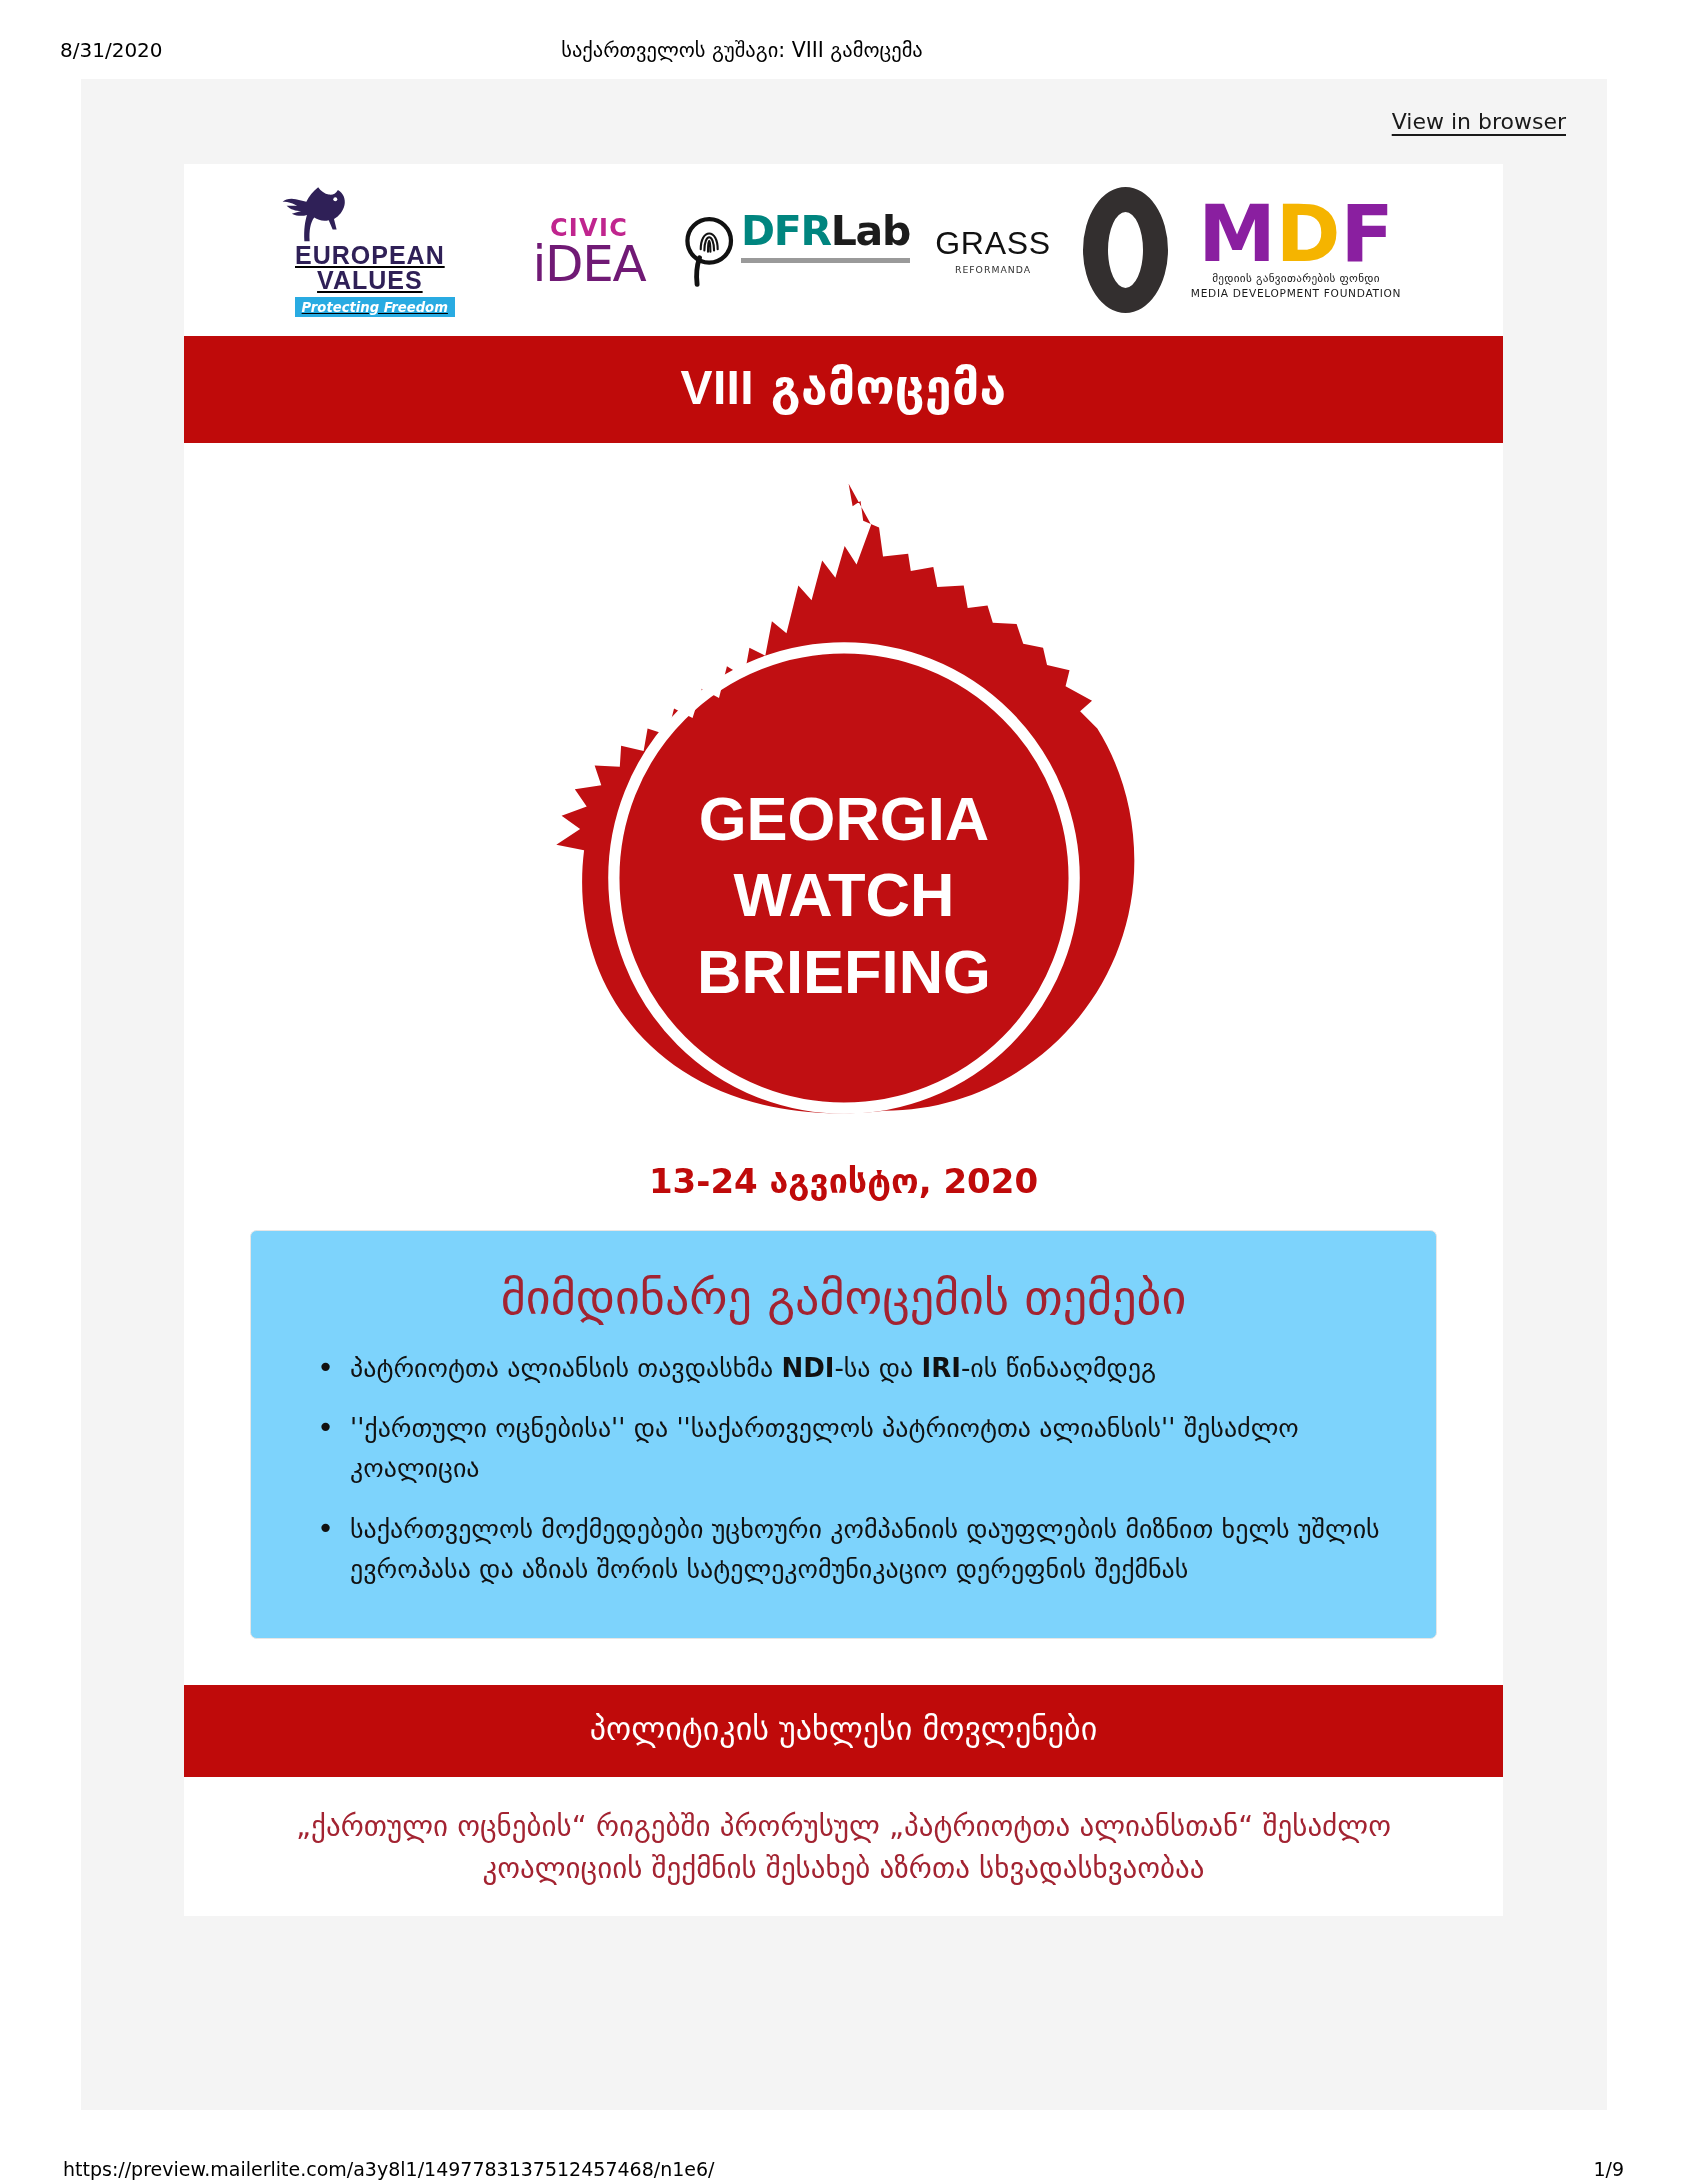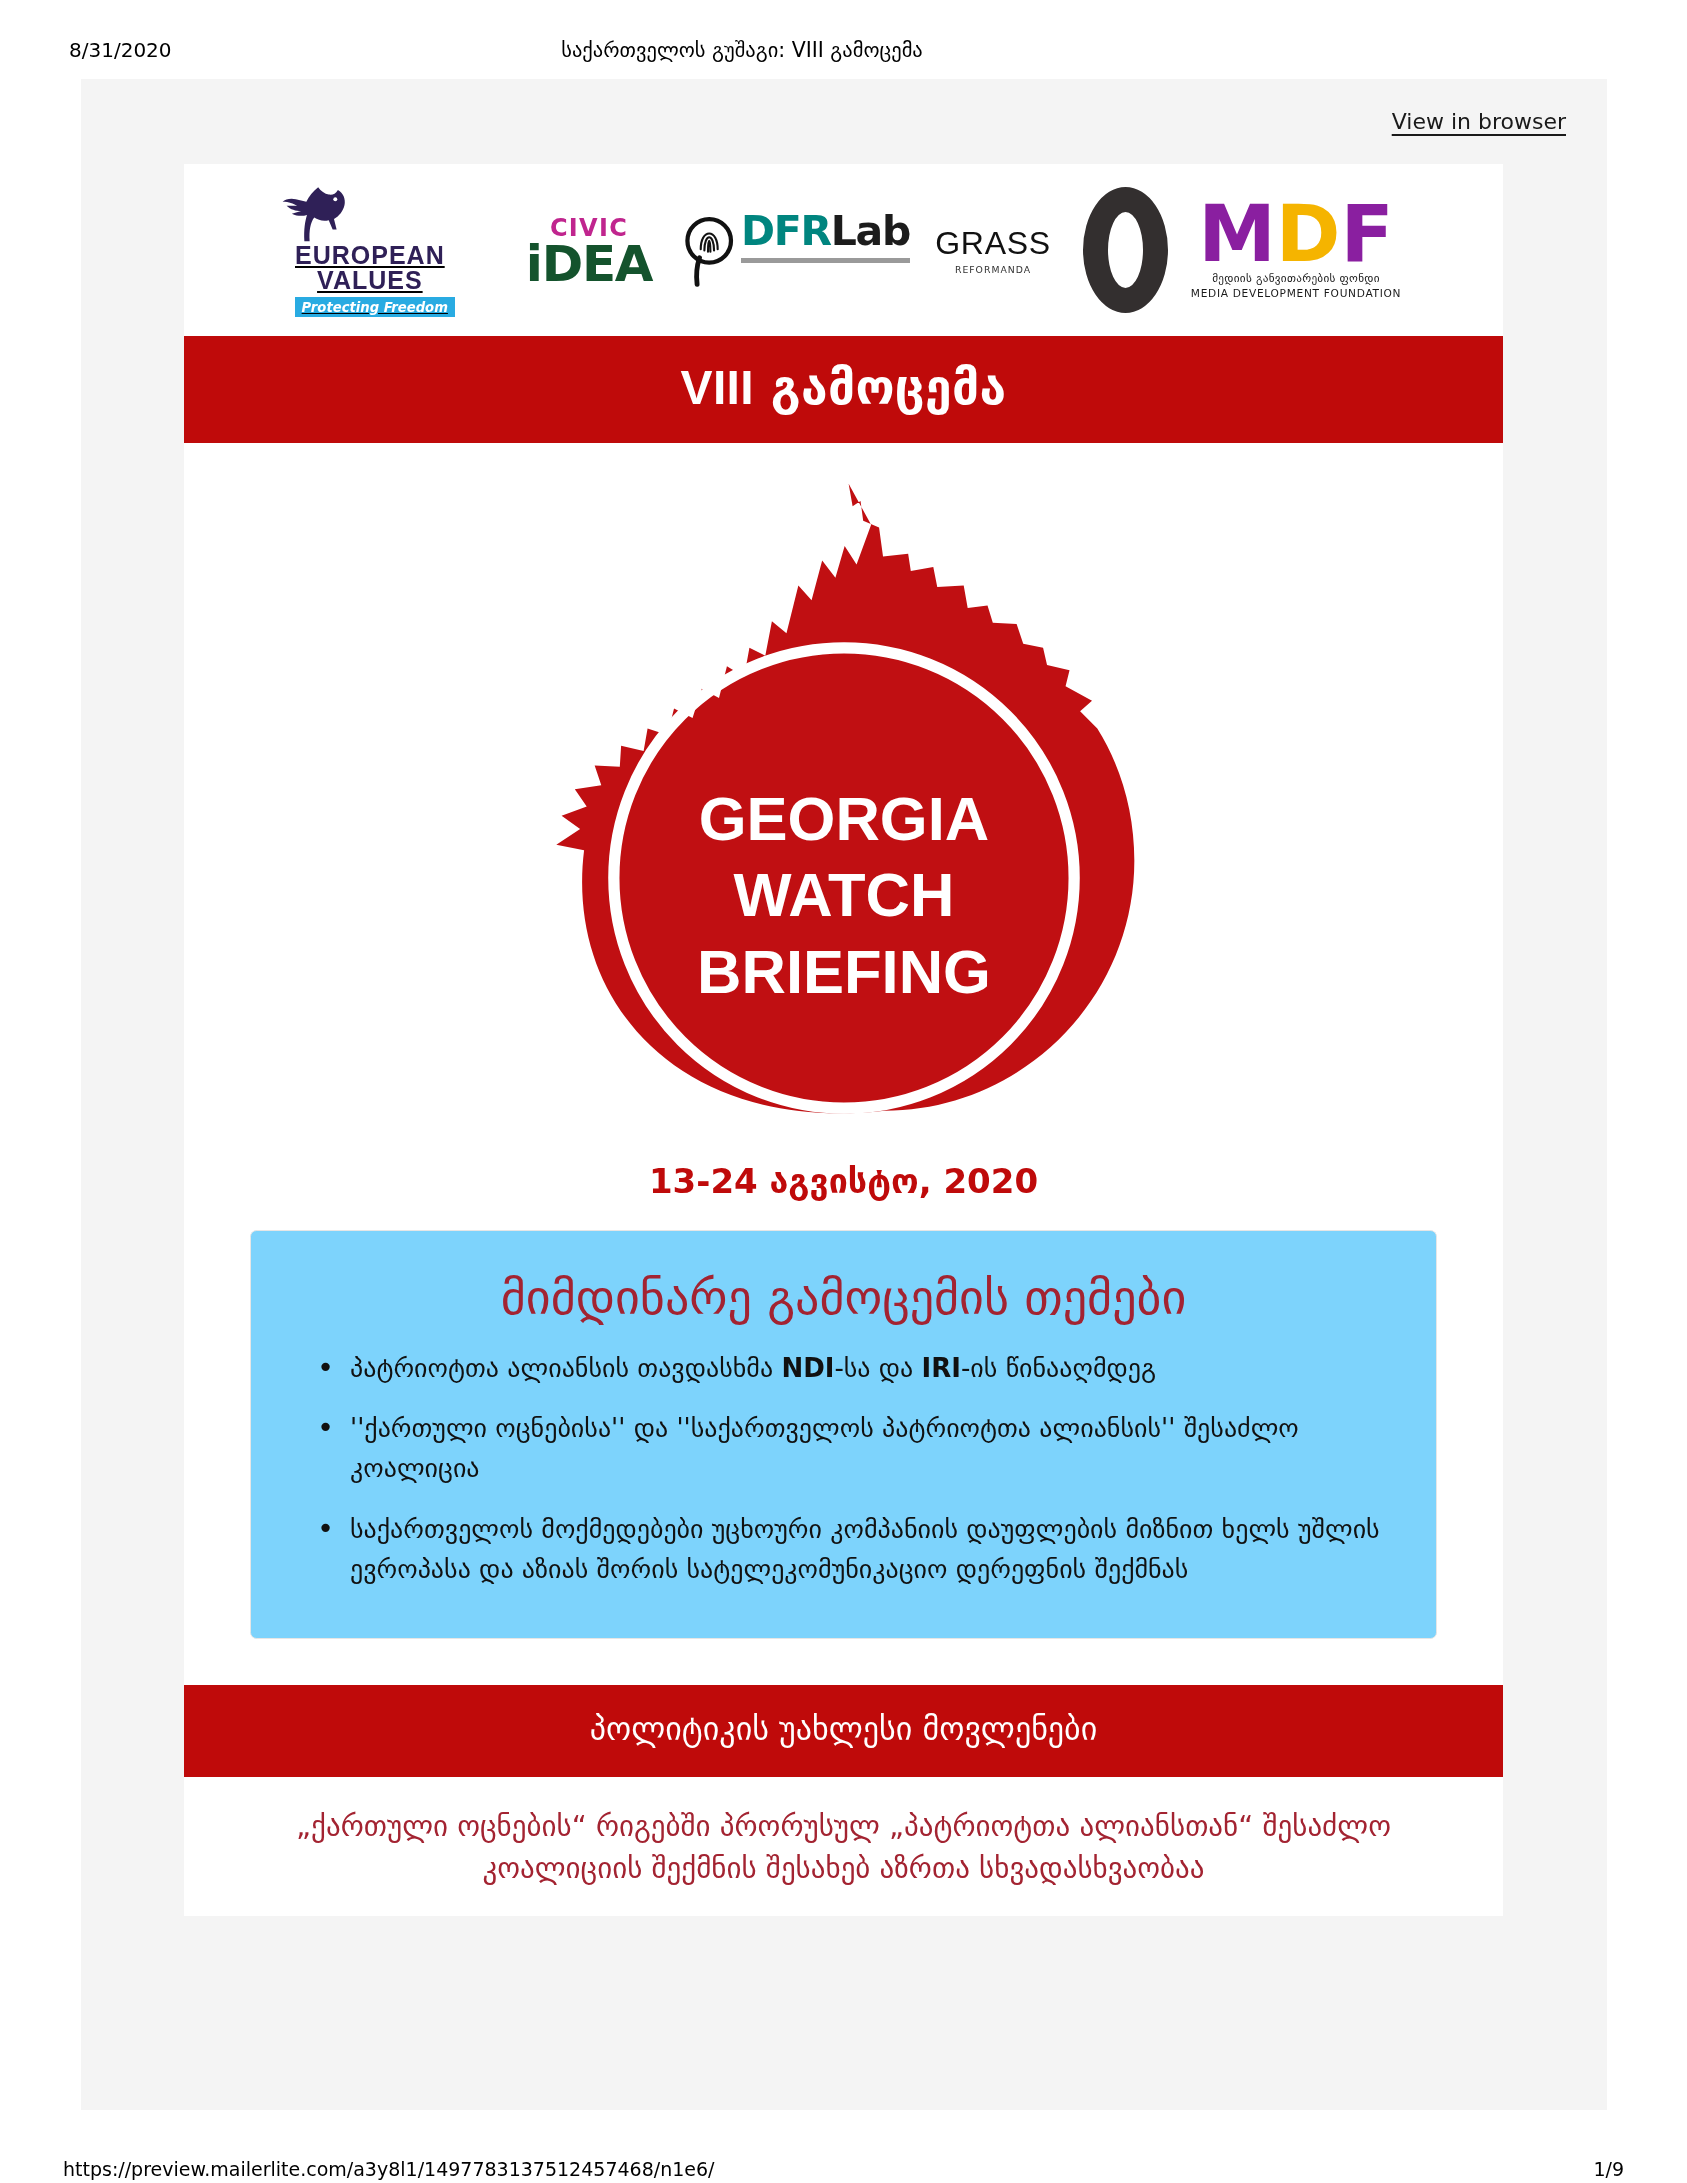--- a/index.html
+++ b/index.html
@@ -10,21 +10,21 @@
     overflow: hidden;
   }
   .page { position: relative; width: 1687px; height: 2183px; background:#fff; }
 
   
   .print-head {
     position: absolute; top: 38px; left: 0; width: 1687px;
     display: flex; align-items: baseline;
     font-size: 20px; color: #000;
   }
-  .print-date { position:absolute; left: 69px; font-size: 20px; white-space: nowrap; }
+  .print-date { position:absolute; left: 60px; font-size: 20px; white-space: nowrap; }
   .print-title {
     position: absolute; left: 0; width: 1484px; text-align: center;
     font-size: 20.5px; white-space: nowrap;
   }
 
   
   .print-foot { position:absolute; bottom: 25px; left:0; width:1687px; font-size: 19px; color:#000; }
   .print-url { position:absolute; left: 63px; white-space: nowrap; }
   .print-page { position:absolute; right: 63px; white-space: nowrap; }
 
@@ -61,21 +61,21 @@
   .ev-pegasus { width: 79px; height: 60px; margin-left: -14.6px; }
   .ev-text { color:#2f2057; font-family:"Liberation Sans", sans-serif; font-weight:700;
              font-size: 25px; line-height: 1.0; letter-spacing: 1px; text-align:center;}
   .ev-tag { background:#29abe2; color:#ffffff; font-style:italic; font-weight:700;
             font-size:13.2px; padding: 2.6px 6.6px; margin-top:4px; white-space:nowrap;}
 
   
   .lg-ci { flex-direction:column; align-items:center; width: 142px; }
   .ci-top { color:#c0258e; font-weight:700; font-size:24px; letter-spacing:1.3px;
             font-family:"DejaVu Sans", sans-serif;}
-  .ci-main { color:#14532d; font-weight:700; font-size:50px; line-height:0.9;
+  .ci-main { color:#701a75; font-weight:400; font-size:50px; line-height:0.9;
              letter-spacing:-1.3px; font-family:"DejaVu Sans", sans-serif;}
 
   
   .lg-dfr { align-items:flex-start; width: 225px; gap:4px; }
   .dfr-mag { width: 57px; height: 79px; }
   .dfr-txtwrap { display:flex; flex-direction:column; }
   .dfr-txt { font-size: 41px; font-weight:800; letter-spacing:-1.3px; line-height:1;
              font-family:"DejaVu Sans", sans-serif;}
   .dfr-txt .teal { color:#00857f; }
   .dfr-txt .dark { color:#1c1c1c; }

